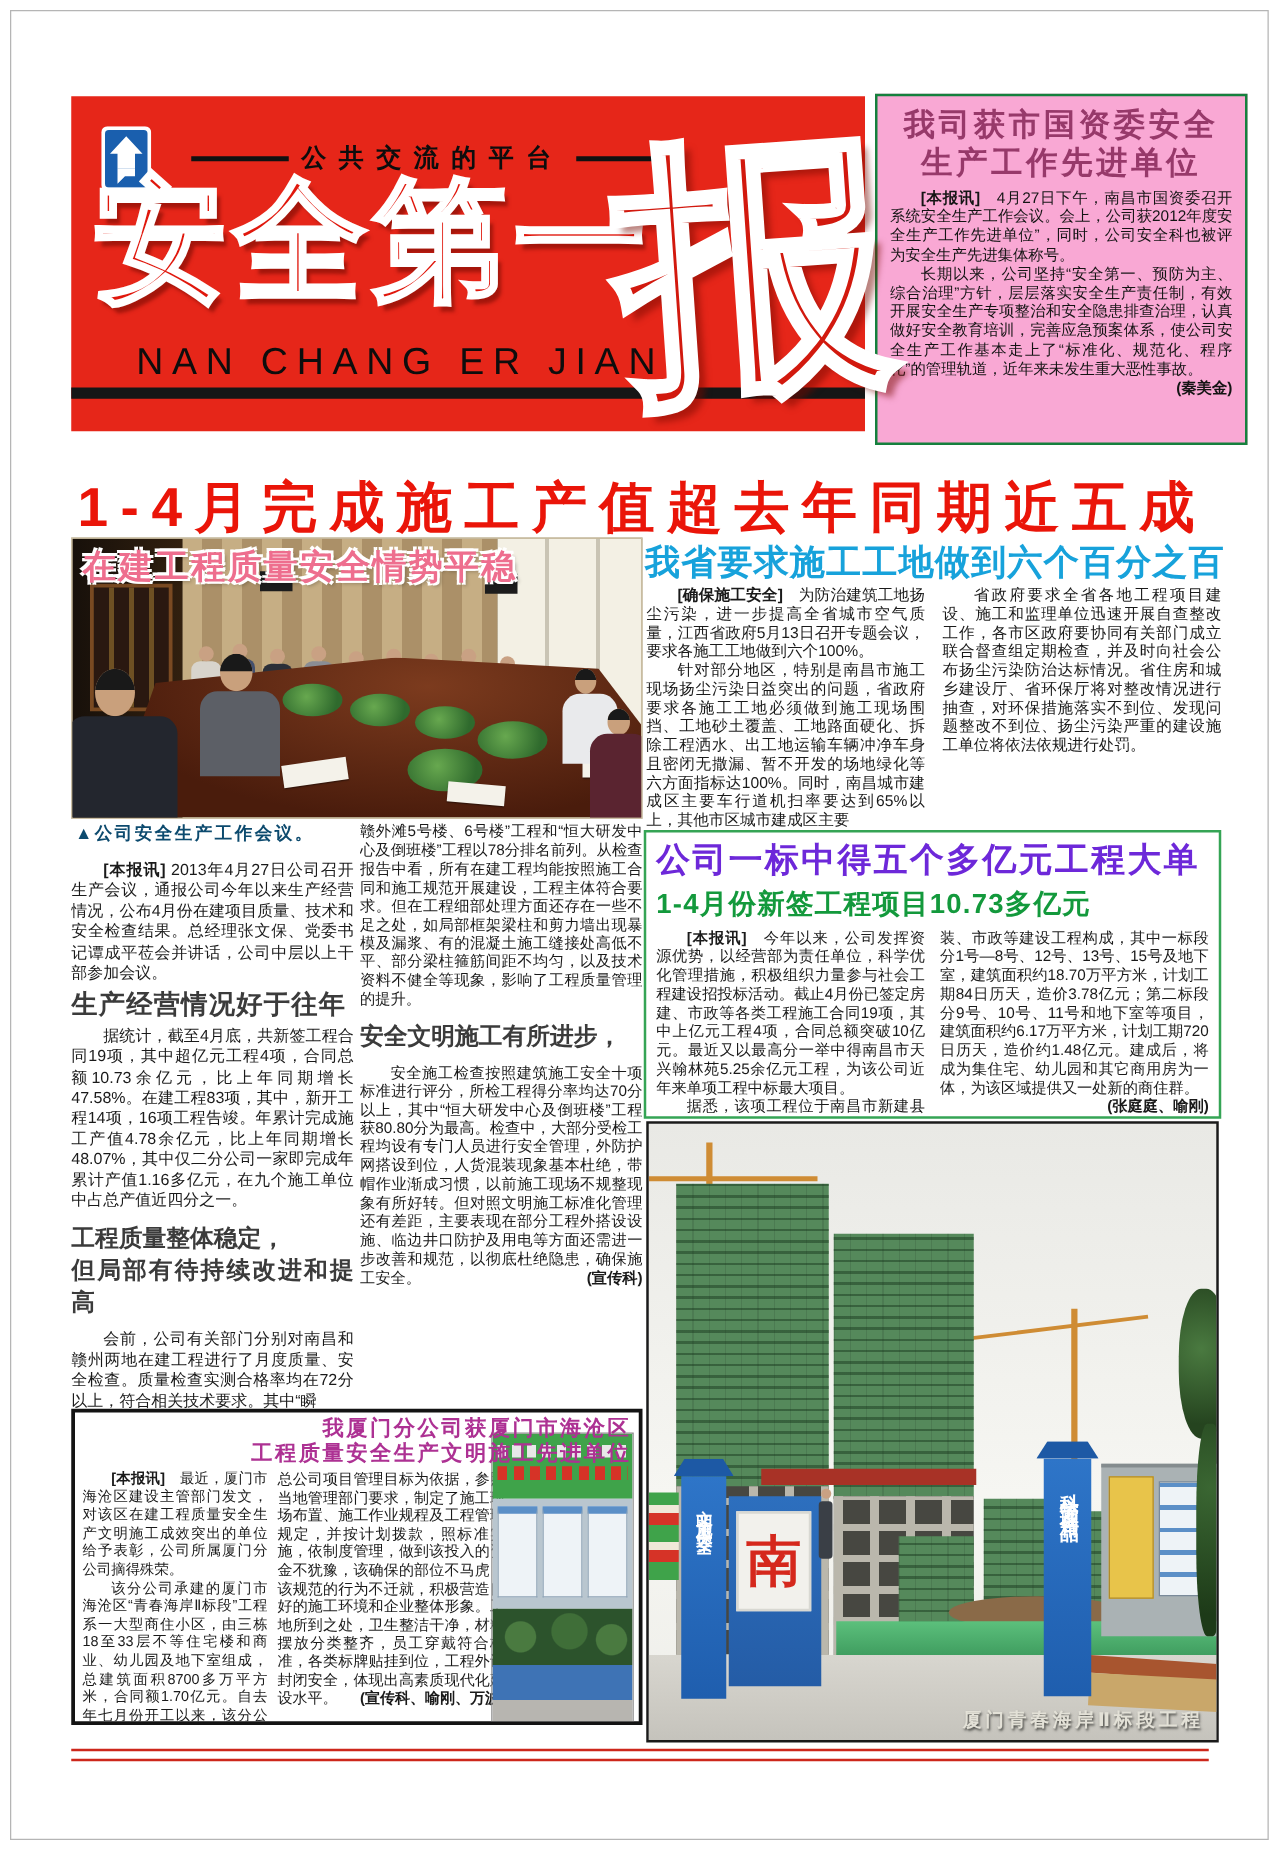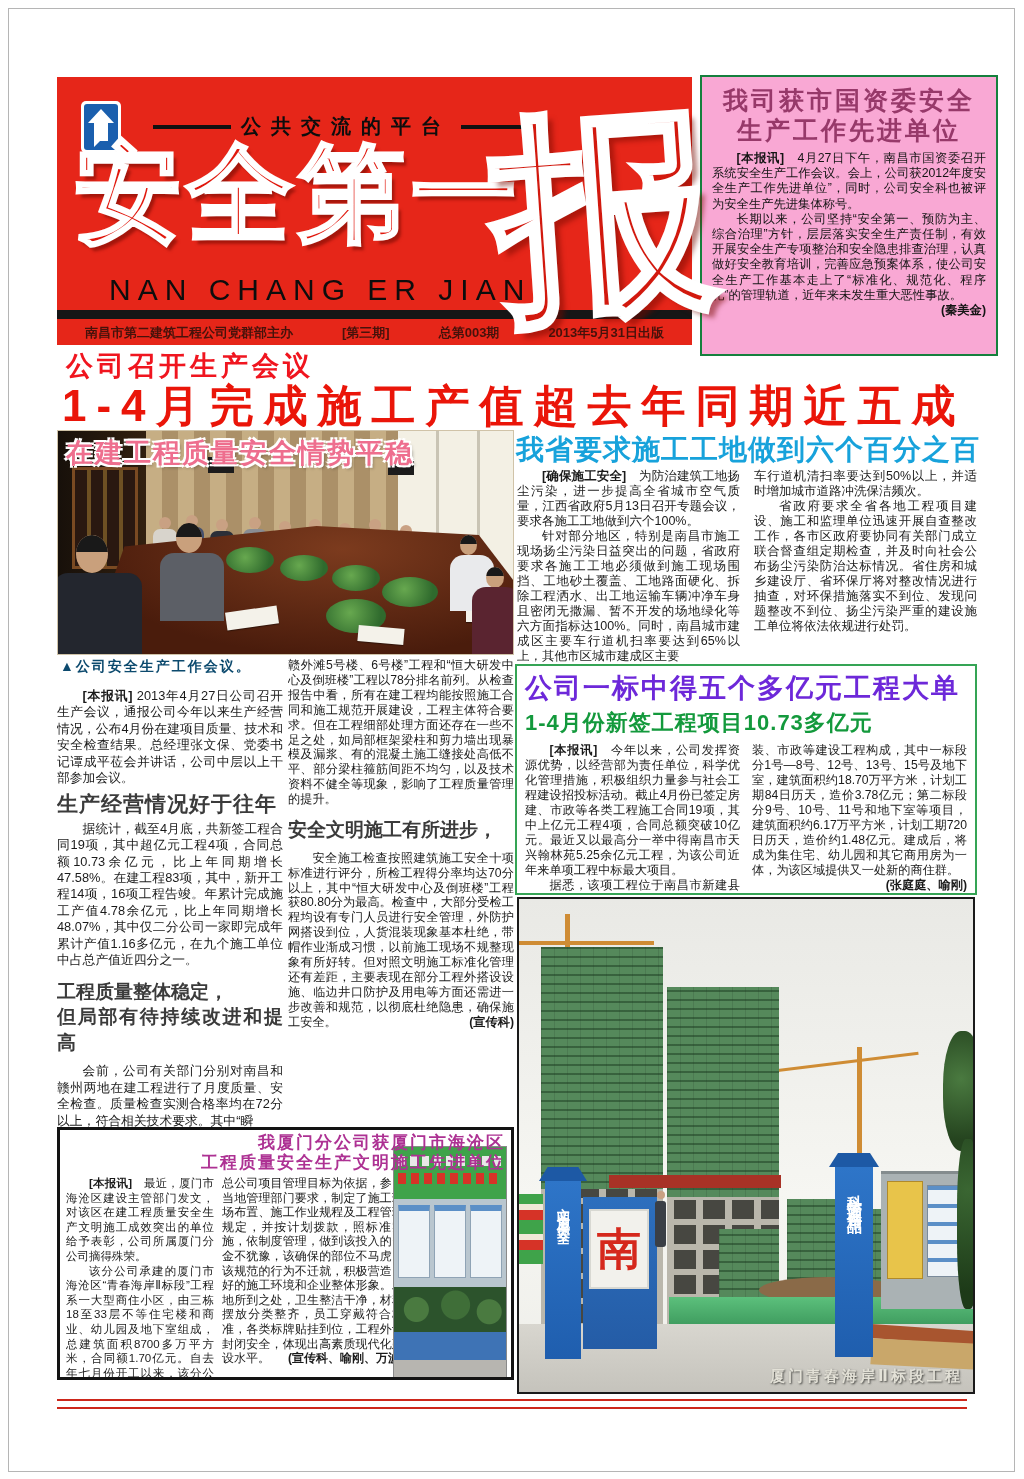--- a/index.html
+++ b/index.html
@@ -152,40 +152,33 @@
     </div>
     <div class="slogan-row">
       <div class="dash"></div>
       <div class="slogan">公共交流的平台</div>
       <div class="dash"></div>
     </div>
     <div class="mast-title">安全第一</div>
     <div class="mast-bao">报</div>
     <div class="mast-pinyin">NAN CHANG ER JIAN</div>
     <div class="mast-bar"></div>
-    <div class="mast-info">
-      <span>南昌市第二建筑工程公司党群部主办</span>
-      <span>[第三期]</span>
-      <span>总第003期</span>
-      <span>2013年5月31日出版</span>
-    </div>
   </div>
 
   <div class="award-box">
     <div class="award-title">
       <div>我司获市国资委安全</div>
       <div>生产工作先进单位</div>
     </div>
     <div class="award-body">
       <p class="art"><b class="lead">[本报讯]</b><span>　4月27日下午，南昌市国资委召开系统安全生产工作会议。会上，公司获2012年度安全生产工作先进单位”，同时，公司安全科也被评为安全生产先进集体称号。</span></p>
       <p class="art"><span>长期以来，公司坚持“安全第一、预防为主、综合治理”方针，层层落实安全生产责任制，有效开展安全生产专项整治和安全隐患排查治理，认真做好安全教育培训，完善应急预案体系，使公司安全生产工作基本走上了“标准化、规范化、程序化”的管理轨道，近年来未发生重大恶性事故。</span><span class="sig">(秦美金)</span></p>
     </div>
   </div>
 
-  <div class="kicker">公司召开生产会议</div>
   <div class="headline">1-4月完成施工产值超去年同期近五成</div>
 
   <div class="mphoto">
     <div class="mp-curtain"></div>
     <div class="mp-window"></div>
     <div class="mp-leftwall"></div>
     <div class="mp-cabinet"></div>
     <div class="mp-speaker" style="left:150px;top:26px;"></div>
     <div class="mp-speaker" style="left:330px;top:28px;"></div>
     <div class="pp" style="left:95px;top:98px;background:#d8d4cc;"></div>
@@ -247,21 +240,20 @@
     <p class="art"><span>安全施工检查按照建筑施工安全十项标准进行评分，所检工程得分率均达70分以上，其中“恒大研发中心及倒班楼”工程获80.80分为最高。检查中，大部分受检工程均设有专门人员进行安全管理，外防护网搭设到位，人货混装现象基本杜绝，带帽作业渐成习惯，以前施工现场不规整现象有所好转。但对照文明施工标准化管理还有差距，主要表现在部分工程外搭设设施、临边井口防护及用电等方面还需进一步改善和规范，以彻底杜绝隐患，确保施工安全。</span><span class="sig">(宣传科)</span></p>
   </div>
 
   <div class="prov-title">我省要求施工工地做到六个百分之百</div>
   <div class="prov-body">
     <div class="c">
       <p class="art"><b class="lead">[确保施工安全]</b><span>　为防治建筑工地扬尘污染，进一步提高全省城市空气质量，江西省政府5月13日召开专题会议，要求各施工工地做到六个100%。</span></p>
       <p class="art"><span>针对部分地区，特别是南昌市施工现场扬尘污染日益突出的问题，省政府要求各施工工地必须做到施工现场围挡、工地砂土覆盖、工地路面硬化、拆除工程洒水、出工地运输车辆冲净车身且密闭无撒漏、暂不开发的场地绿化等六方面指标达100%。同时，南昌城市建成区主要车行道机扫率要达到65%以上，其他市区城市建成区主要</span></p>
     </div>
     <div class="c">
-      <p class="art noindent"><span>车行道机清扫率要达到50%以上，并适时增加城市道路冲洗保洁频次。</span></p>
       <p class="art"><span>省政府要求全省各地工程项目建设、施工和监理单位迅速开展自查整改工作，各市区政府要协同有关部门成立联合督查组定期检查，并及时向社会公布扬尘污染防治达标情况。省住房和城乡建设厅、省环保厅将对整改情况进行抽查，对环保措施落实不到位、发现问题整改不到位、扬尘污染严重的建设施工单位将依法依规进行处罚。</span></p>
     </div>
   </div>
 
   <div class="bid-box">
     <div class="bid-title">公司一标中得五个多亿元工程大单</div>
     <div class="bid-sub">1-4月份新签工程项目10.73多亿元</div>
     <div class="bid-body">
       <div class="c">
         <p class="art"><b class="lead">[本报讯]</b><span>　今年以来，公司发挥资源优势，以经营部为责任单位，科学优化管理措施，积极组织力量参与社会工程建设招投标活动。截止4月份已签定房建、市政等各类工程施工合同19项，其中上亿元工程4项，合同总额突破10亿元。最近又以最高分一举中得南昌市天兴翰林苑5.25余亿元工程，为该公司近年来单项工程中标最大项目。</span></p>

